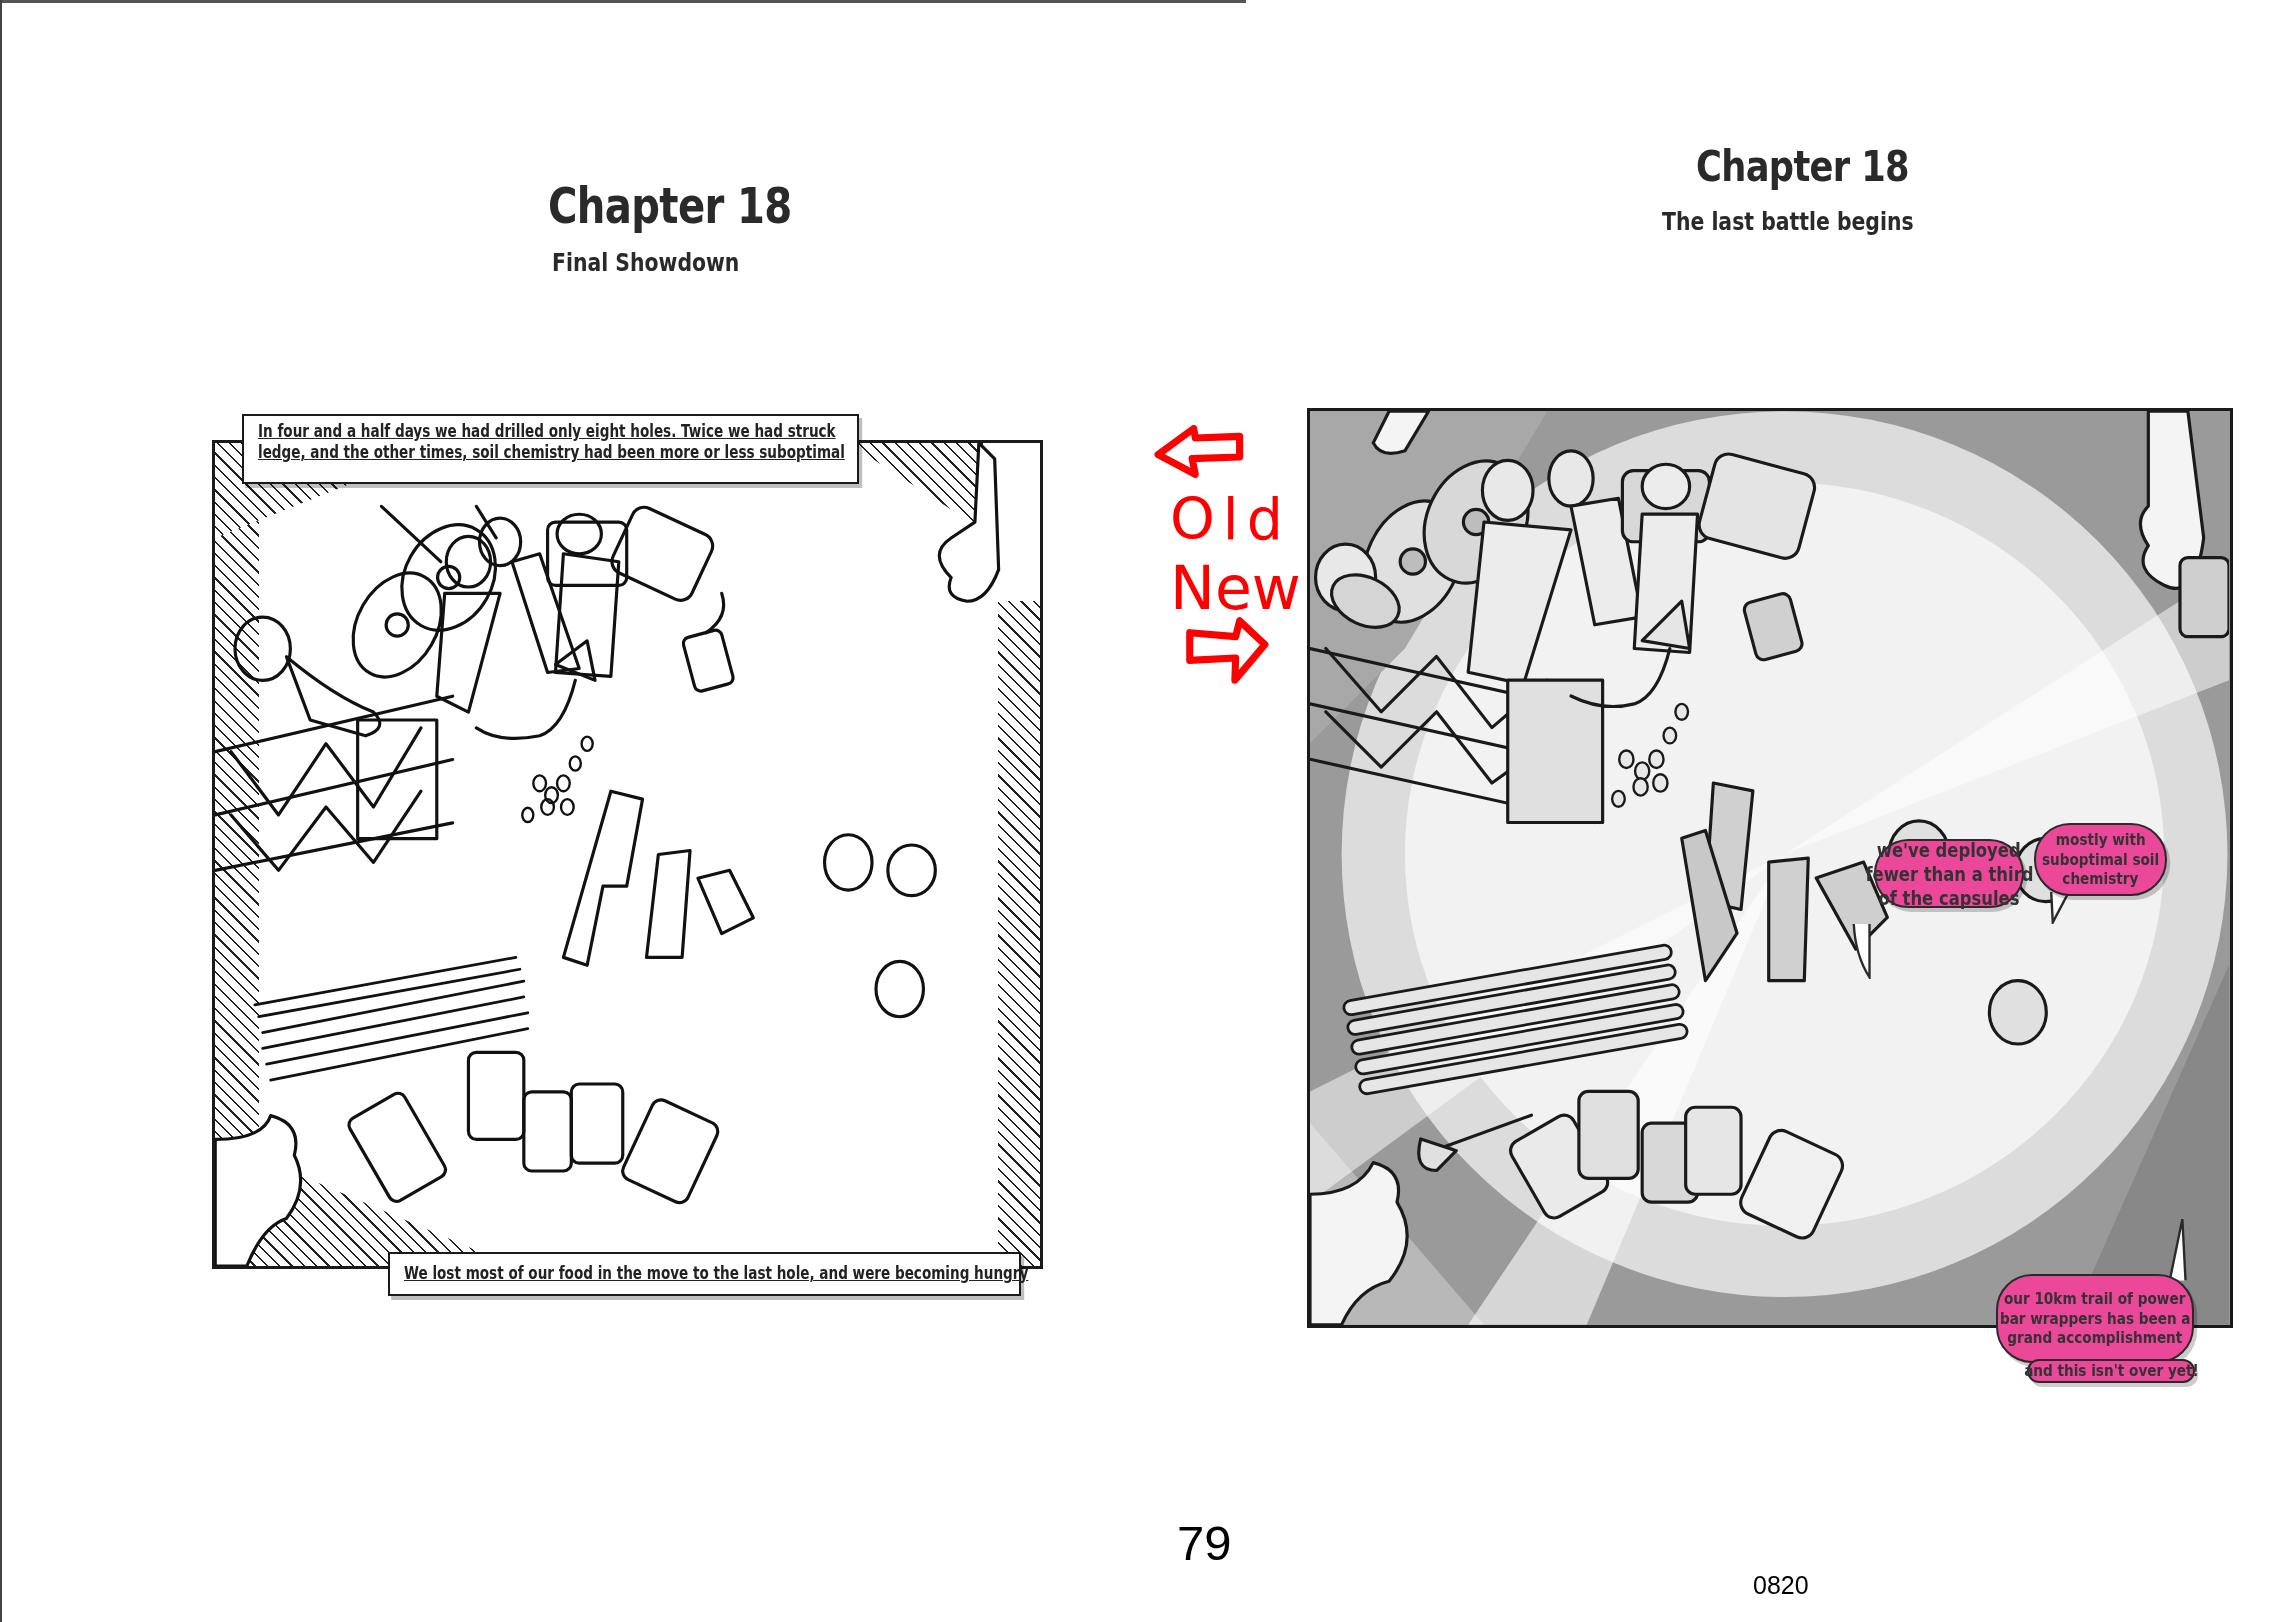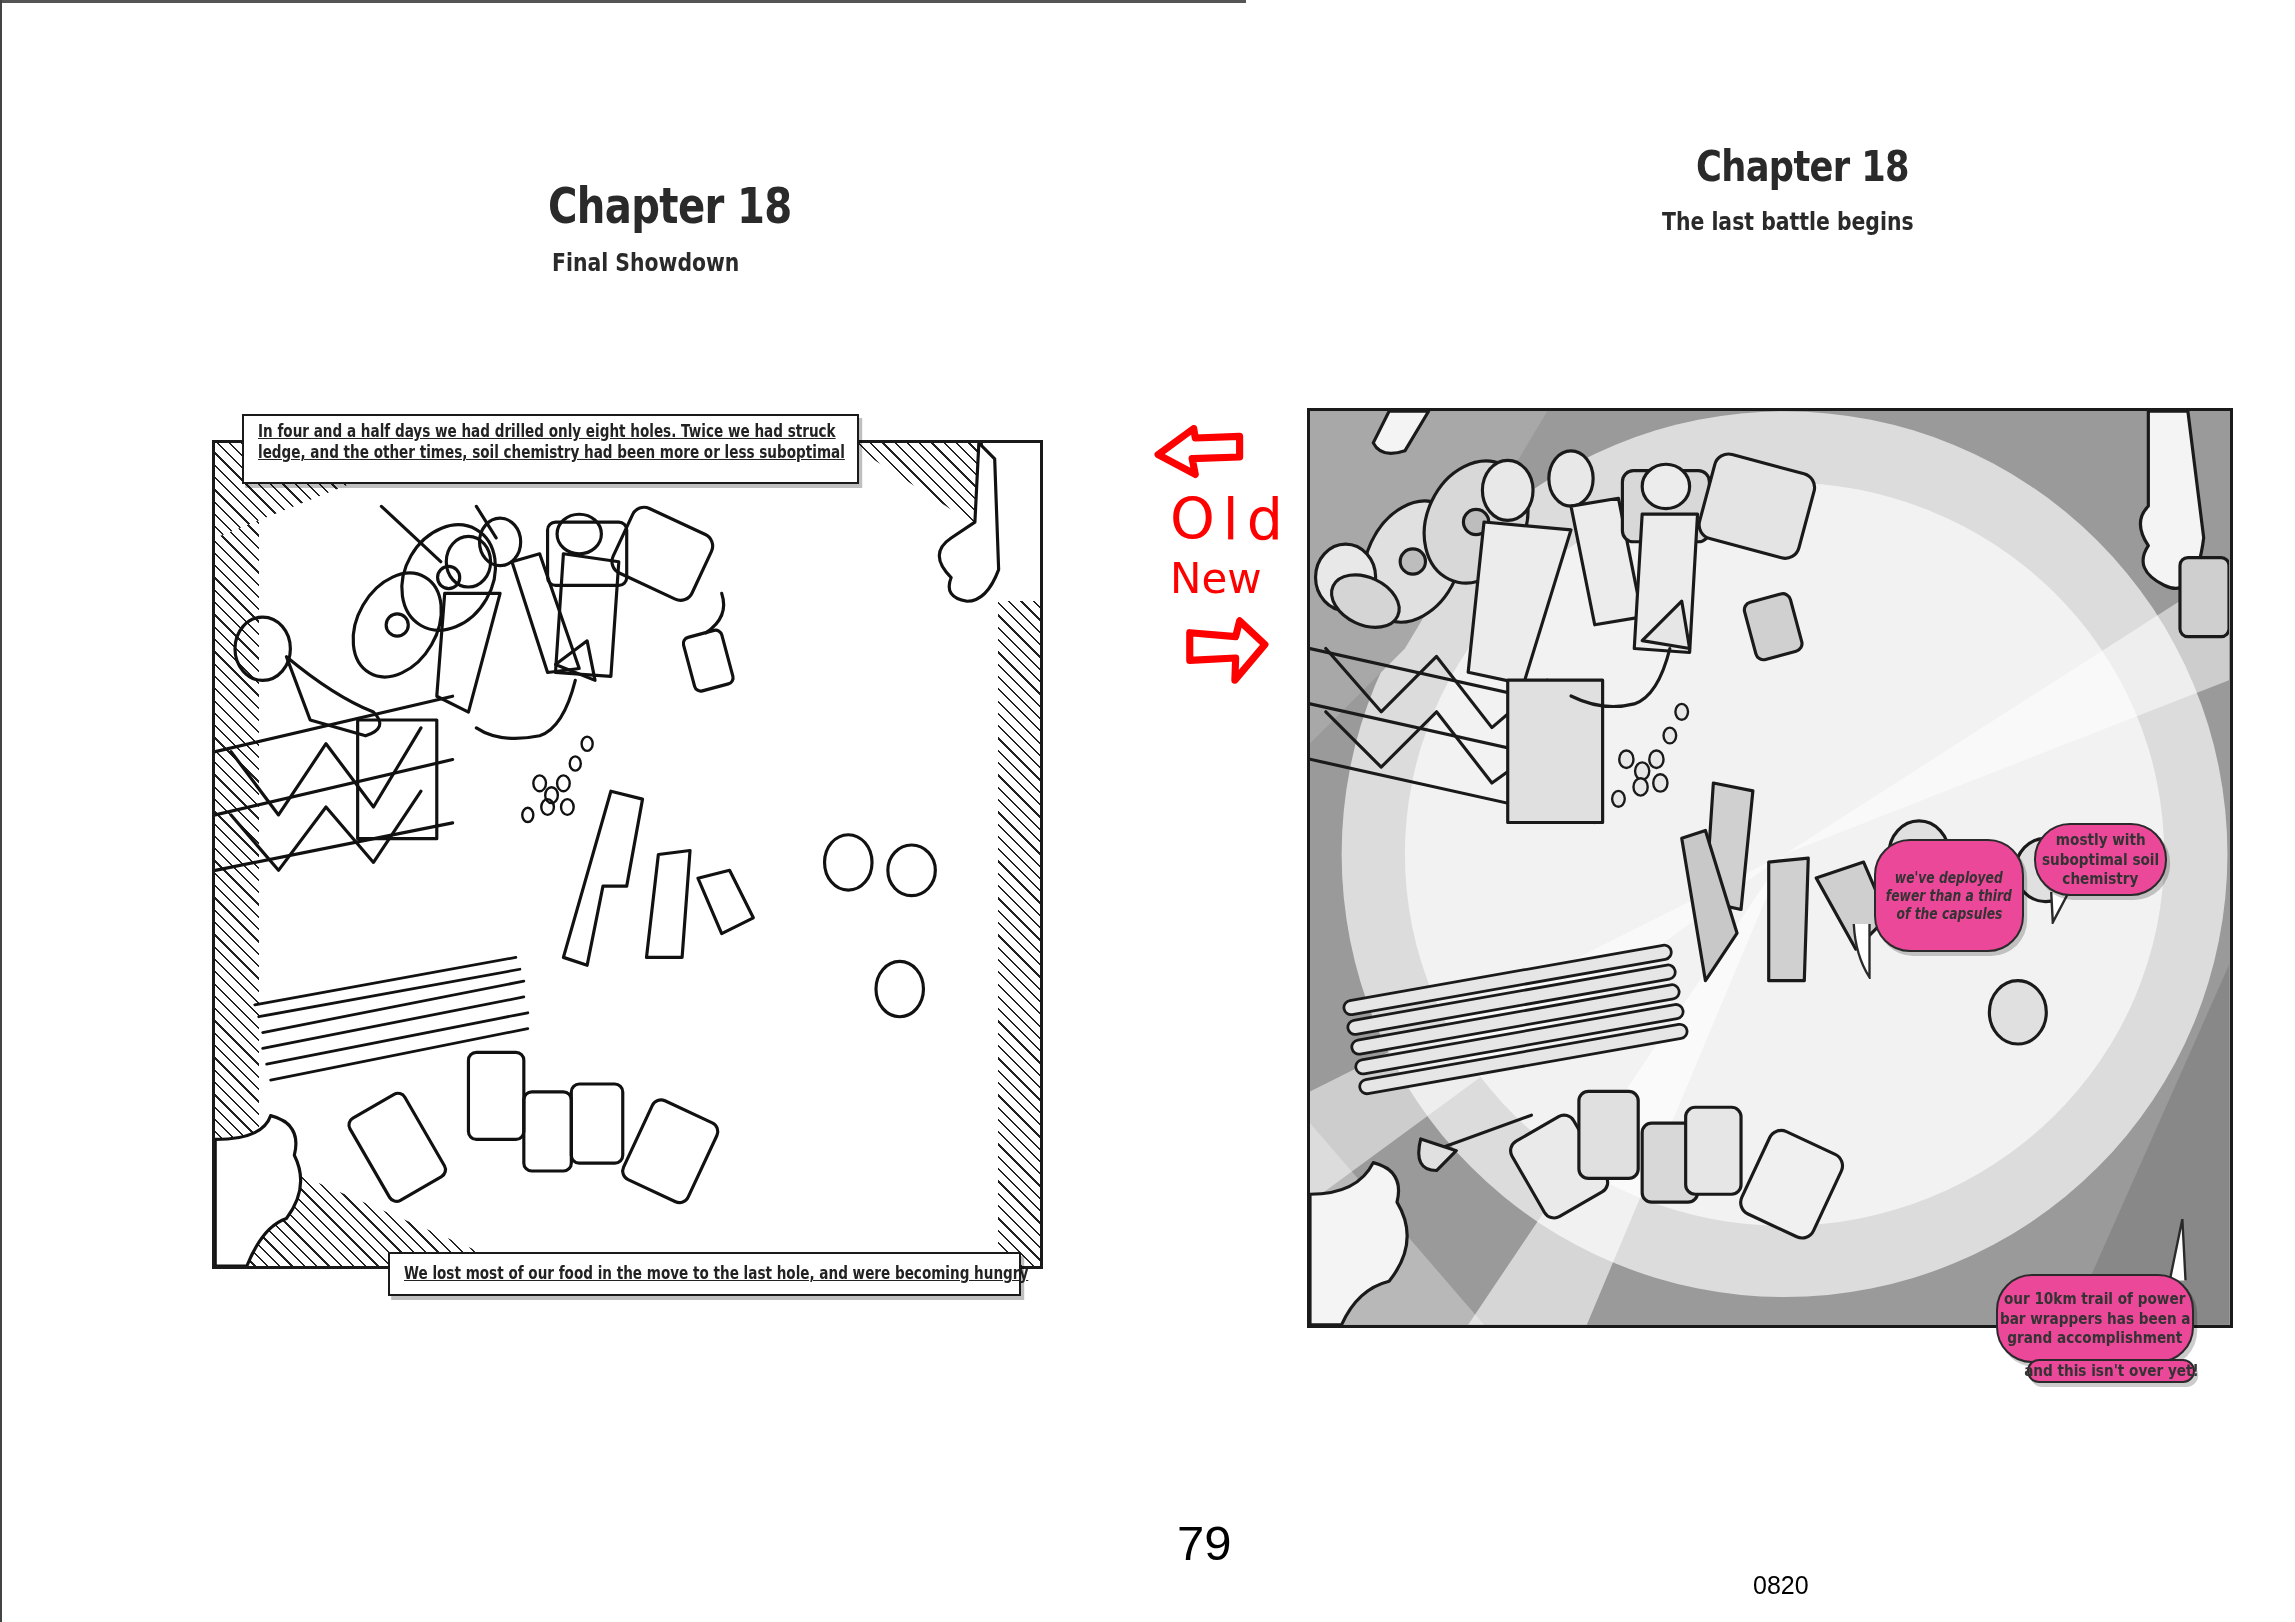--- a/index.html
+++ b/index.html
@@ -127,21 +127,21 @@
 
 <div class="page-number" style="left:1177px;top:1515px;font-size:49px;">79</div>
 
 <svg class="annot" style="left:1146px;top:419px;" width="135" height="277" viewBox="0 0 170 350">
   <g fill="none" stroke="#ff0000" stroke-width="9" stroke-linecap="round" stroke-linejoin="round">
     <path d="M60 12 L15 45 L62 70 L58 50 L118 48 L118 22 L62 24 Z"></path>
     <path d="M55 270 L55 305 L113 302 L112 330 L150 285 L118 255 L113 275 Z"></path>
   </g>
 </svg>
 <div class="annot" style="left:1170px;top:491px;font-size:57px;color:#ff0000;font-family:'DejaVu Sans',sans-serif;letter-spacing:8px;line-height:1;">Old</div>
-<div class="annot" style="left:1170px;top:558px;font-size:42px;color:#ff0000;font-family:'DejaVu Sans',sans-serif;line-height:1;">New</div>
+<div class="annot" style="left:1170px;top:558px;font-size:60px;color:#ff0000;font-family:'DejaVu Sans',sans-serif;line-height:1;">New</div>
 
 <div class="chapter-title" style="left:1696px;top:141px;font-size:43px;">Chapter 18</div>
 <div class="chapter-sub" style="left:1662px;top:208px;font-size:24px;">The last battle begins</div>
 
 <div class="new-panel">
   <svg width="919" height="914" viewBox="0 0 1162 1155" style="position:absolute;left:0;top:0;">
 
     <ellipse cx="600" cy="560" rx="560" ry="560" fill="#dcdcdc"></ellipse>
     <ellipse cx="600" cy="560" rx="480" ry="470" fill="#f2f2f2"></ellipse>
     <path d="M0 0 L300 0 L120 300 L0 420 Z" fill="#a8a8a8"></path>
@@ -224,21 +224,21 @@
       <rect x="560" y="920" width="100" height="115" rx="16" transform="rotate(25 610 975)" fill="#f0f0f0"></rect>
 
       <path d="M0 990 Q60 990 80 950 Q120 960 110 1000 Q140 1050 100 1100 Q60 1110 40 1155 L0 1155 Z" fill="#f4f4f4"></path>
     </g>
   </svg>
 </div>
 
 <svg class="annot" style="left:1852px;top:924px;" width="24" height="55" viewBox="0 0 30 70">
     <path d="M2 0 Q4 40 22 68 L22 0" fill="#fff" stroke="#2a2a2a" stroke-width="3"></path>
   </svg>
-<div class="bubble" style="left:1874px;top:839px;width:150px;height:113px;font-size:15px;font-style:italic;">
+<div class="bubble" style="left:1874px;top:839px;width:150px;height:69px;font-size:20px;">
   <span>we've deployed</span>
   <span>fewer than a third</span>
   <span>of the capsules</span>
 </div>
 
 <svg class="annot" style="left:2048px;top:892px;" width="24" height="32" viewBox="0 0 30 40">
     <path d="M4 0 L6 38 L26 0" fill="#fff" stroke="#2a2a2a" stroke-width="3"></path>
   </svg>
 <div class="bubble" style="left:2034px;top:823px;width:133px;height:73px;font-size:16.6px;">
   <span>mostly with</span>

